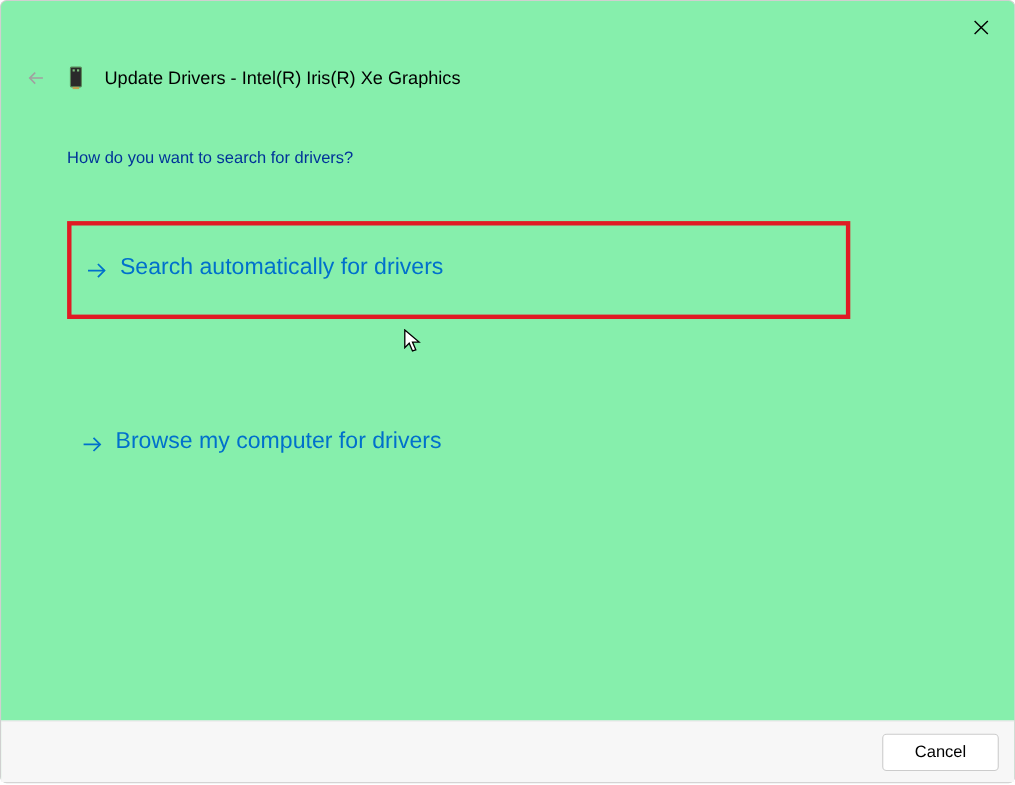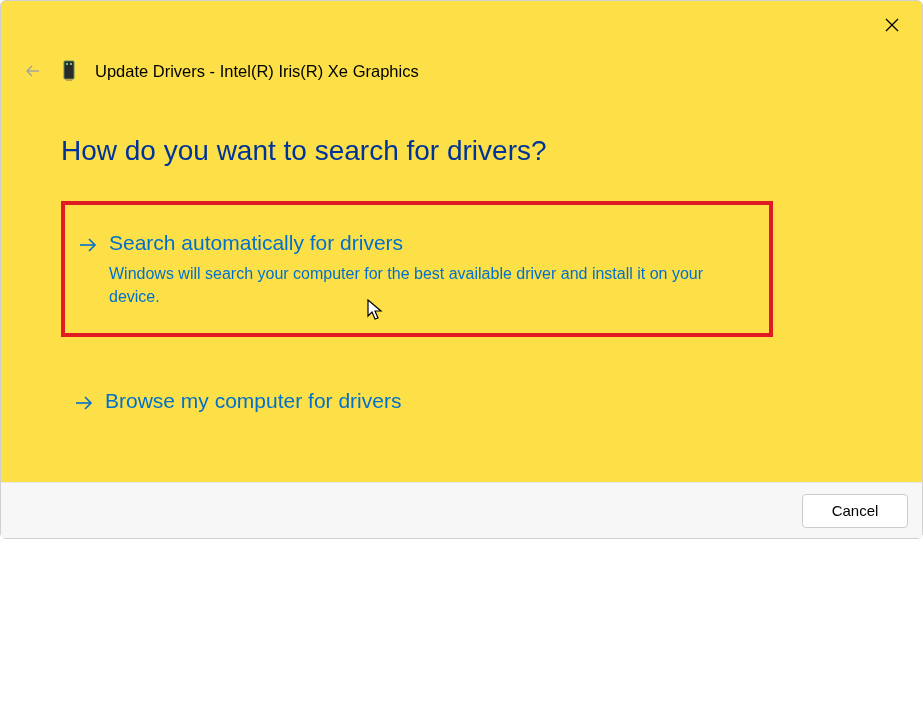--- a/index.html
+++ b/index.html
@@ -10,24 +10,24 @@
     body {
       font-family: "Segoe UI", Tahoma, sans-serif;
       background: #ffffff;
       width: 923px;
       height: 714px;
       overflow: hidden;
       position: relative;
     }
     .dialog {
       width: 923px;
-      height: 539px;
+      height: 712px;
       border: 1px solid #d0d0d0;
       border-radius: 6px;
-      background: #fde047;
+      background: #86efac;
       position: relative;
     }
     .close-btn {
       position: absolute;
       top: 12px;
       right: 18px;
       width: 24px;
       height: 24px;
       cursor: pointer;
       display: flex;
@@ -64,42 +64,42 @@
     }
     .title-text {
       font-size: 16.5px;
       color: #000000;
       font-weight: 400;
     }
     .heading {
       position: absolute;
       top: 134px;
       left: 60px;
-      font-size: 28px;
+      font-size: 15px;
       color: #003399;
       font-weight: 400;
     }
     .option {
       position: absolute;
       left: 60px;
       width: 712px;
       padding: 24px 20px 24px 12px;
       cursor: pointer;
     }
     .option-highlight {
       top: 200px;
       border: 4px solid #e01b24;
     }
     .option-plain {
       top: 368px;
       padding: 18px 20px 22px 12px;
     }
     .option-inner {
       display: flex;
-      align-items: flex-start;
+      align-items: flex-end;
       gap: 10px;
     }
     .option-arrow {
       color: #0070cc;
       flex-shrink: 0;
       margin-top: 5px;
     }
     .option-arrow svg {
       width: 22px;
       height: 22px;
@@ -189,21 +189,20 @@
   <div class="option option-highlight">
     <div class="option-inner">
       <span class="option-arrow">
         <svg viewBox="0 0 22 22" stroke="#0070cc" stroke-width="1.6" fill="none">
           <line x1="3" y1="11" x2="18" y2="11"></line>
           <polyline points="12,5 18,11 12,17"></polyline>
         </svg>
       </span>
       <div class="option-body">
         <div class="option-title">Search automatically for drivers</div>
-        <div class="option-desc">Windows will search your computer for the best available driver and install it on your device.</div>
       </div>
     </div>
   </div>
 
   <div class="option option-plain">
     <div class="option-inner">
       <span class="option-arrow">
         <svg viewBox="0 0 22 22" stroke="#0070cc" stroke-width="1.6" fill="none">
           <line x1="3" y1="11" x2="18" y2="11"></line>
           <polyline points="12,5 18,11 12,17"></polyline>

